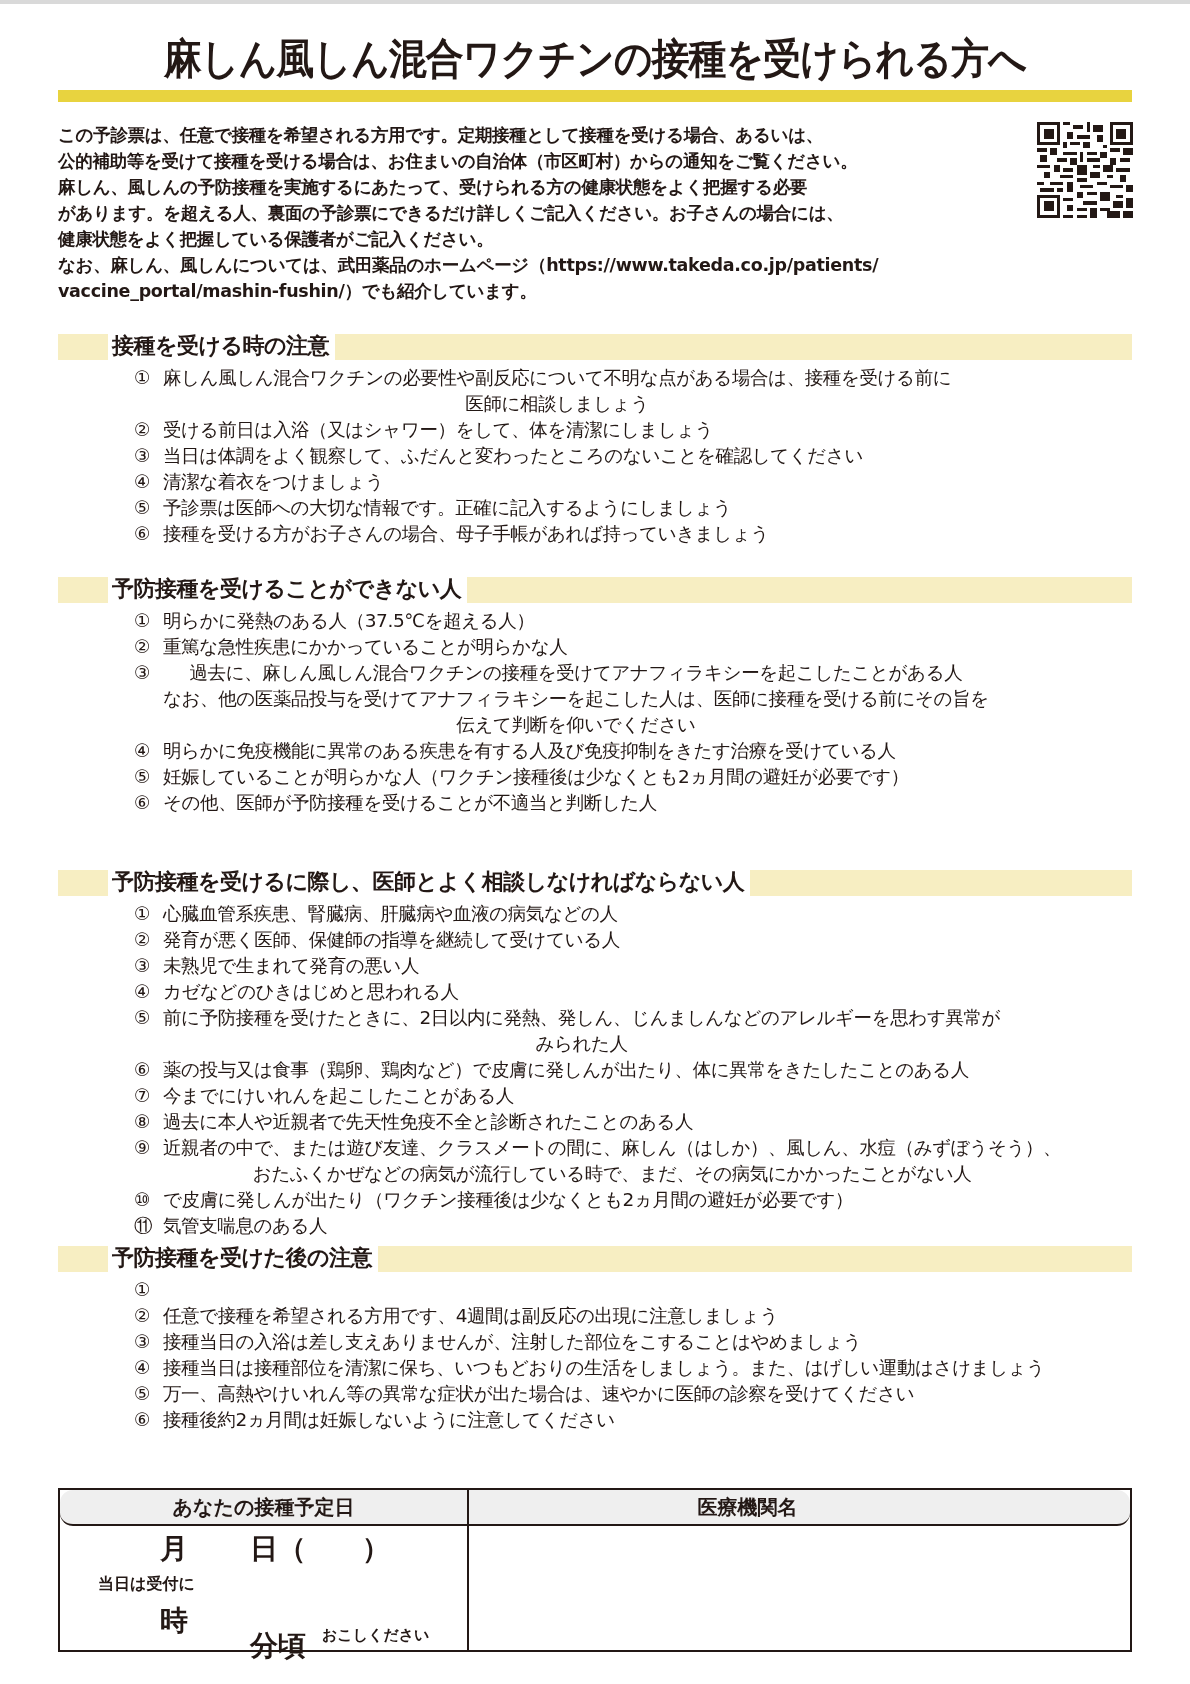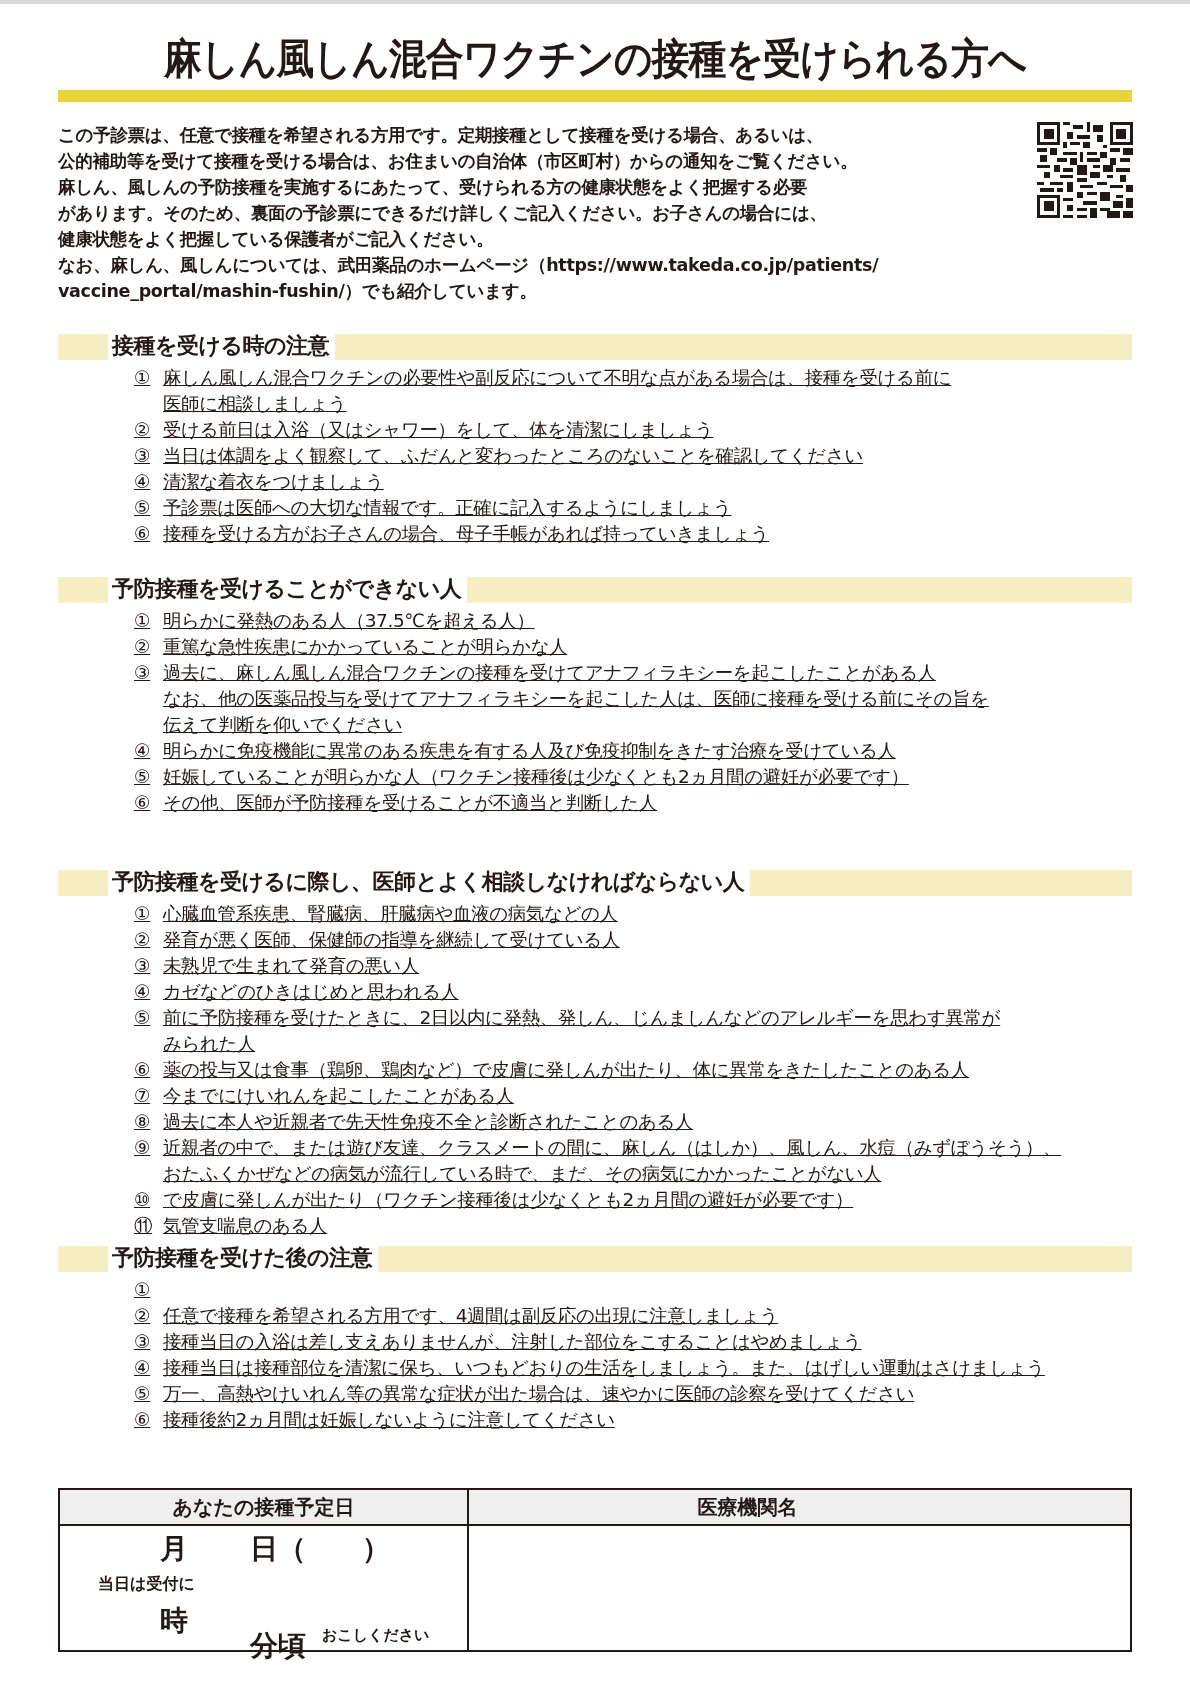--- a/index.html
+++ b/index.html
@@ -11,55 +11,55 @@
     font-size: 42px; font-weight: bold; letter-spacing: -1px; line-height: 58px;
     transform: scaleX(0.9); transform-origin: center;
   }
   .title-bar { position: absolute; left: 58px; top: 90px; width: 1074px; height: 12px; background: #e8d33f; }
   .intro {
     position: absolute; left: 58px; top: 122px; width: 960px;
     font-size: 17.5px; font-weight: bold; line-height: 26px; letter-spacing: -0.3px;
   }
   .intro p { white-space: nowrap; }
   .qr { position: absolute; left: 1037px; top: 122px; width: 96px; height: 96px; }
-  .section { position: absolute; left: 58px; width: 1074px; text-decoration: underline; }
+  .section { position: absolute; left: 58px; width: 1074px; }
   .sec-head {
     position: relative; height: 26px; background: #f7eec2;
   }
   .sec-head span {
     position: absolute; left: 50px; top: -3px; background: #ffffff; padding: 0 6px 0 4px;
     font-size: 22px; font-weight: bold; line-height: 30px; letter-spacing: -0.5px;
   }
   .items { margin-top: 5px; padding-left: 76px; font-size: 18.5px; line-height: 26px; letter-spacing: -0.4px; }
   .item { display: flex; }
   .item .num { width: 29px; flex: none; }
-  .item .txt { white-space: pre-line; }
+  .item .txt { white-space: pre-line; text-align: center; }
   .table { position: absolute; left: 58px; top: 1488px; width: 1074px; height: 164px; border: 2px solid #231815; }
-  .thead { position: absolute; left: 0; top: 0; width: 100%; height: 36px; background: #efefef; border-bottom: 2px solid #231815; }
+  .thead { position: absolute; left: 0; top: 0; width: 100%; height: 36px; background: #efefef; border-bottom: 2px solid #231815; border-radius: 13px; }
   .th { position: absolute; top: 0; height: 34px; line-height: 34px; text-align: center; font-size: 20px; font-weight: bold; }
   .th1 { left: 0; width: 407px; }
   .th2 { left: 409px; width: 557px; }
   .vline { position: absolute; left: 407px; top: 0; width: 2px; height: 100%; background: #231815; }
   .date-big { position: absolute; font-size: 28px; font-weight: bold; }
   .date-small { position: absolute; font-size: 16px; font-weight: bold; }
   .date-tiny { position: absolute; font-size: 15px; font-weight: bold; }
 </style>
 </head>
 <body>
 
 <div class="topline"></div>
 
 <h1 class="title">麻しん風しん混合ワクチンの接種を受けられる方へ</h1>
 <div class="title-bar"></div>
 
 <div class="intro">
   <p>この予診票は、任意で接種を希望される方用です。定期接種として接種を受ける場合、あるいは、</p>
   <p>公的補助等を受けて接種を受ける場合は、お住まいの自治体（市区町村）からの通知をご覧ください。</p>
   <p>麻しん、風しんの予防接種を実施するにあたって、受けられる方の健康状態をよく把握する必要</p>
-  <p>があります。そのため、裏面の予診票にできるだけ詳しくご記入ください。お子さんの場合には、</p>
+  <p>があります。を超える人、裏面の予診票にできるだけ詳しくご記入ください。お子さんの場合には、</p>
   <p>健康状態をよく把握している保護者がご記入ください。</p>
   <p>なお、麻しん、風しんについては、武田薬品のホームページ（https://www.takeda.co.jp/patients/</p>
   <p>vaccine_portal/mashin-fushin/）でも紹介しています。</p>
 </div>
 
 <svg class="qr" viewBox="0 0 29 29" shape-rendering="crispEdges">
   <rect width="29" height="29" fill="#fff"></rect>
   <g fill="#231815">
     <path d="M0 0h7v7H0zM1 1v5h5V1zM2 2h3v3H2z" fill-rule="evenodd"></path>
     <path d="M22 0h7v7h-7zM23 1v5h5V1zM24 2h3v3h-3z" fill-rule="evenodd"></path>

